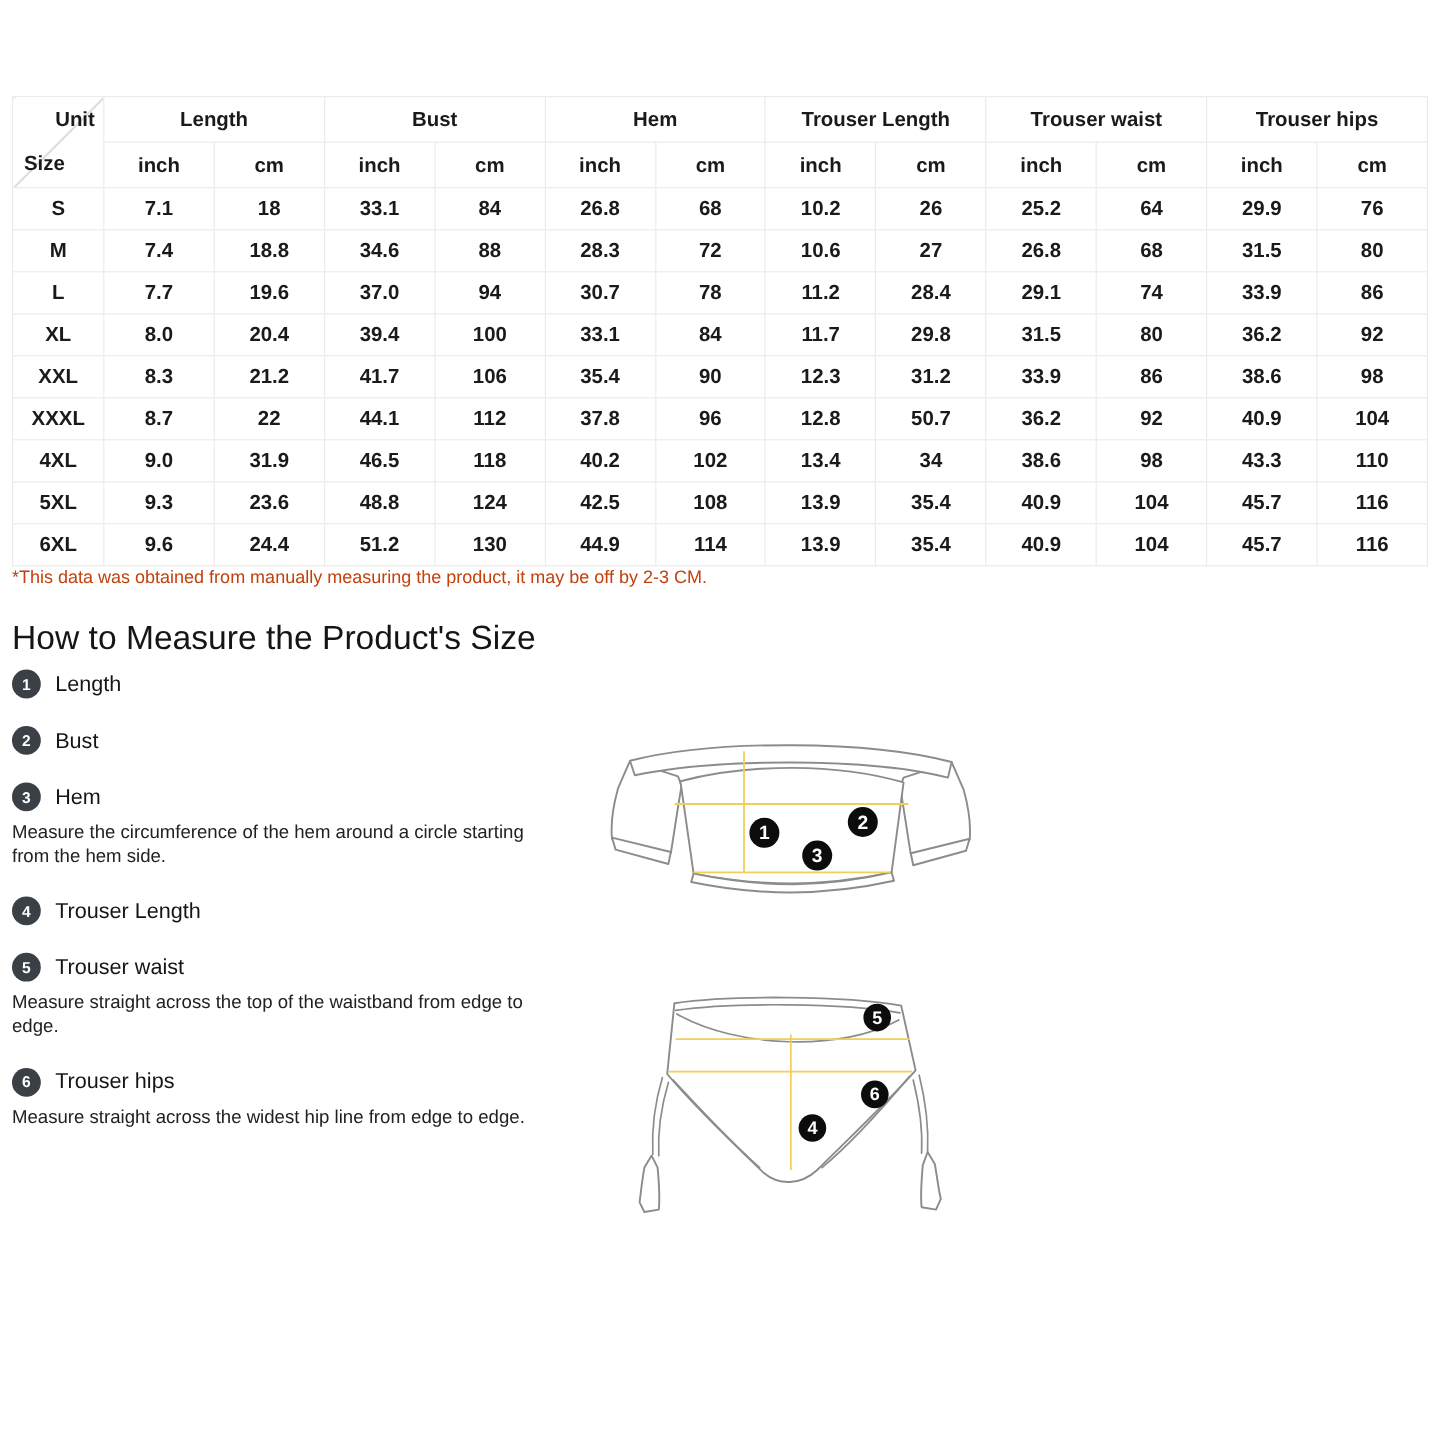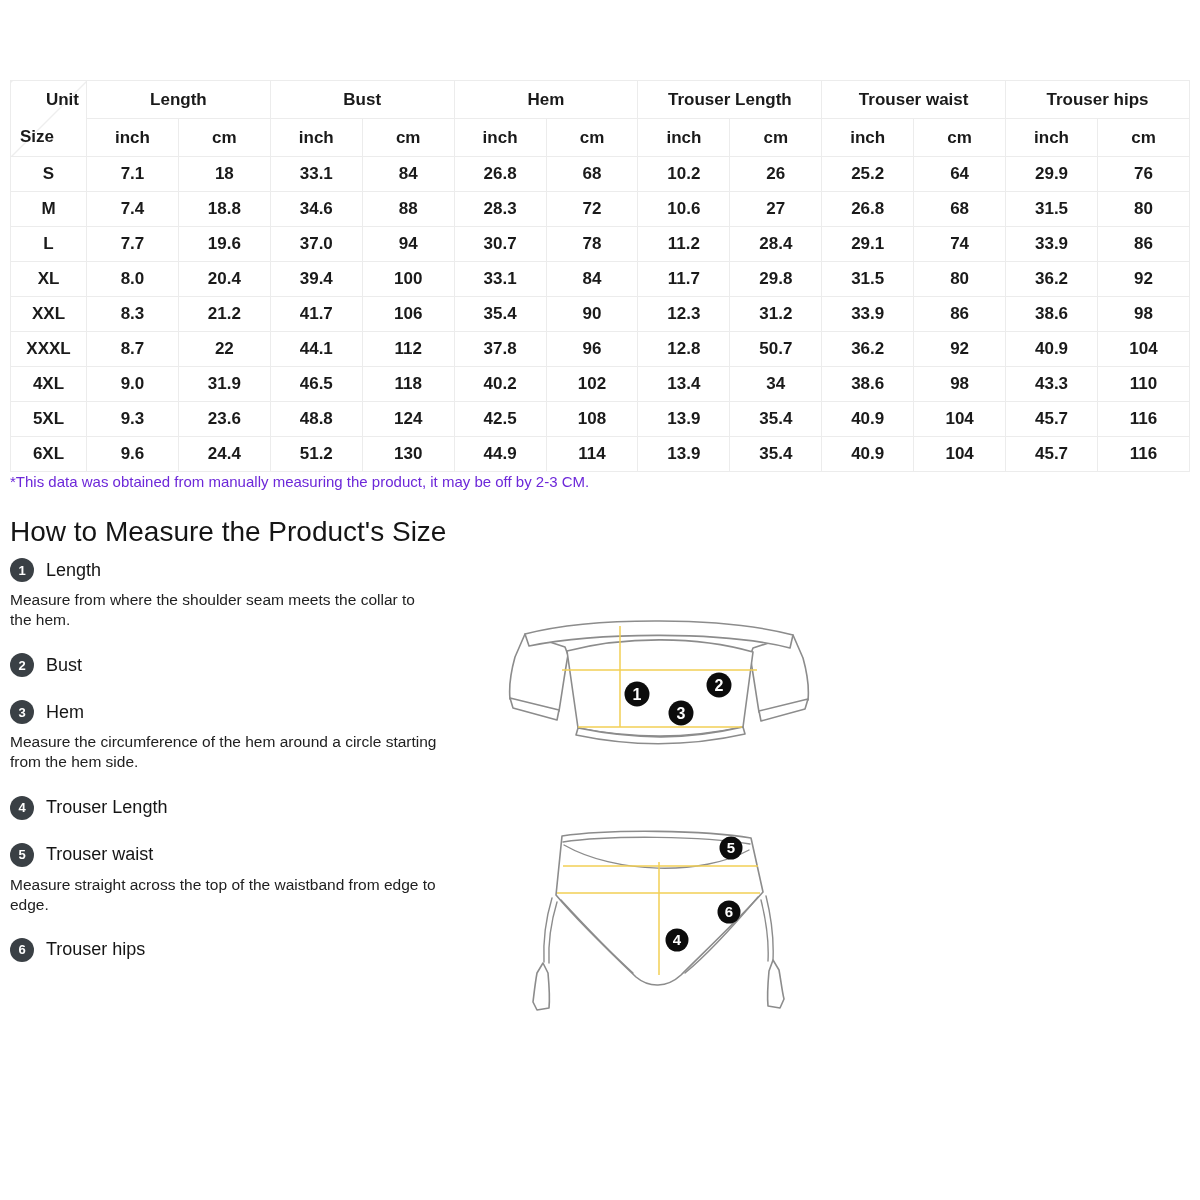--- a/index.html
+++ b/index.html
@@ -17,21 +17,21 @@
   }
   .size-table thead th { height:37px; }
   .size-table tbody th, .size-table tbody td { height:34px; }
   .corner {
     position:relative;
     background:linear-gradient(to bottom right,#fff calc(50% - 0.7px),#ddd calc(50% - 0.7px),#ddd calc(50% + 0.7px),#fff calc(50% + 0.7px));
   }
   .corner .t { position:absolute; top:9px; right:7px; font-size:17px; font-weight:600; }
   .corner .b { position:absolute; bottom:9px; left:9px; font-size:17px; font-weight:600; }
   
-  .footnote { position:absolute; left:10px; top:473px; font-size:15px; font-weight:400; color:#6d28d9; }
+  .footnote { position:absolute; left:10px; top:473px; font-size:15px; font-weight:400; color:#c2410c; }
   .how-title { position:absolute; left:10px; top:516px; font-size:28px; font-weight:400; color:#151515; }
   
   .items { position:absolute; left:10px; top:558px; width:440px; }
   .item-head { display:flex; align-items:center; gap:12px; margin-top:23px; }
   .items .item:first-child .item-head { margin-top:0; }
   .badge {
     width:24px; height:24px; border-radius:50%; background:#3a4045; color:#fff;
     font-size:13px; font-weight:700; display:flex; align-items:center; justify-content:center; flex:0 0 24px;
   }
   .item-label { font-size:18px; color:#151515; }
@@ -238,21 +238,20 @@
 
   <div class="footnote">*This data was obtained from manually measuring the product, it may be off by 2-3 CM.</div>
   <div class="how-title">How to Measure the Product's Size</div>
 
   <div class="items">
     <div class="item">
       <div class="item-head">
         <span class="badge">1</span>
         <span class="item-label">Length</span>
       </div>
-      <p class="item-desc">Measure from where the shoulder seam meets the collar to the hem.</p>
     </div>
     <div class="item">
       <div class="item-head">
         <span class="badge">2</span>
         <span class="item-label">Bust</span>
       </div>
     </div>
     <div class="item">
       <div class="item-head">
         <span class="badge">3</span>
@@ -271,20 +270,21 @@
         <span class="badge">5</span>
         <span class="item-label">Trouser waist</span>
       </div>
       <p class="item-desc">Measure straight across the top of the waistband from edge to edge.</p>
     </div>
     <div class="item">
       <div class="item-head">
         <span class="badge">6</span>
         <span class="item-label">Trouser hips</span>
       </div>
+      <p class="item-desc">Measure straight across the widest hip line from edge to edge.</p>
     </div>
   </div>
 
   <svg class="diagram diagram-top" width="306" height="130" viewBox="0 0 306 130">
 
     <path class="outline" d="M18,15 L8,38 C3,56 2,70 3,80 L52,92 C55,74 58,52 61,36 L58,28 Z"></path>
     <path class="outline" d="M3,79 L52,91 L50,101 L6,89 Z"></path>
     <path class="outline" d="M286,16 L296,39 C301,57 302,71 301,81 L252,93 C249,75 246,53 243,37 L246,29 Z"></path>
     <path class="outline" d="M301,80 L252,92 L254,102 L298,90 Z"></path>
 

